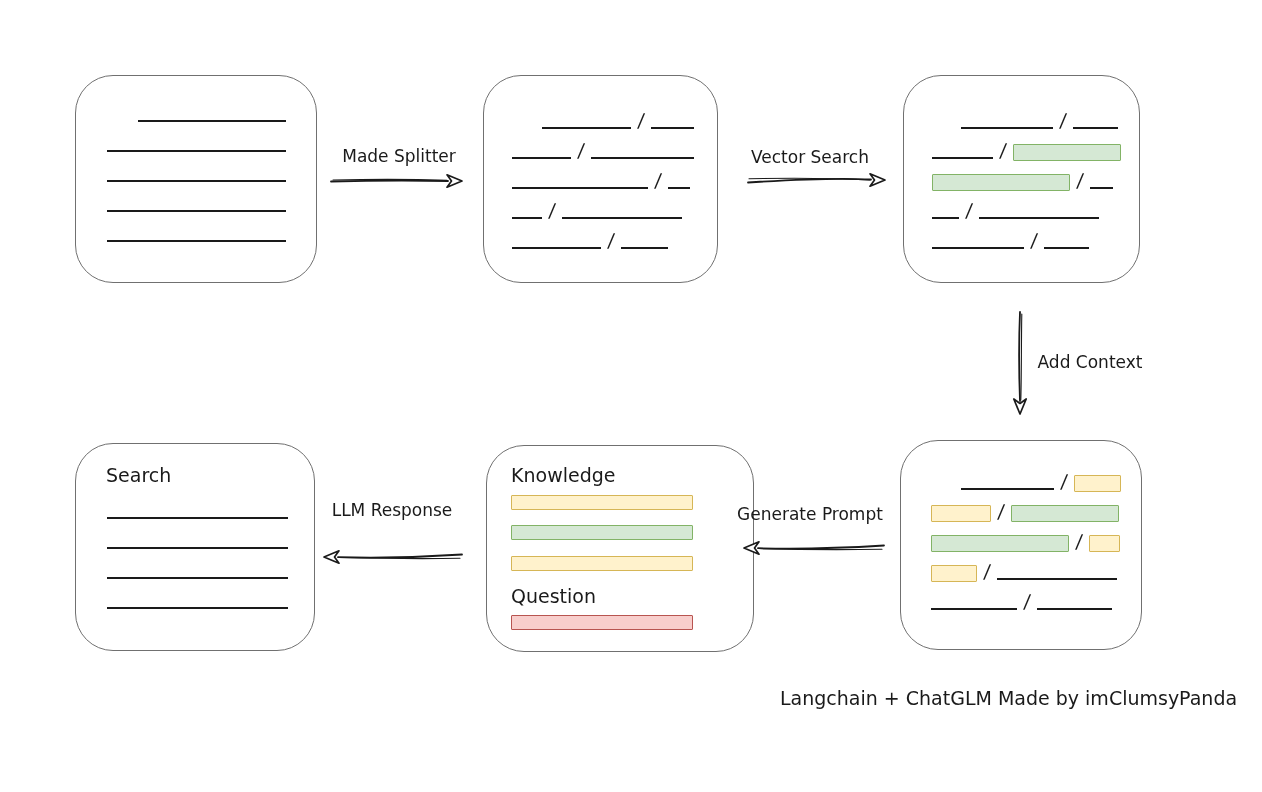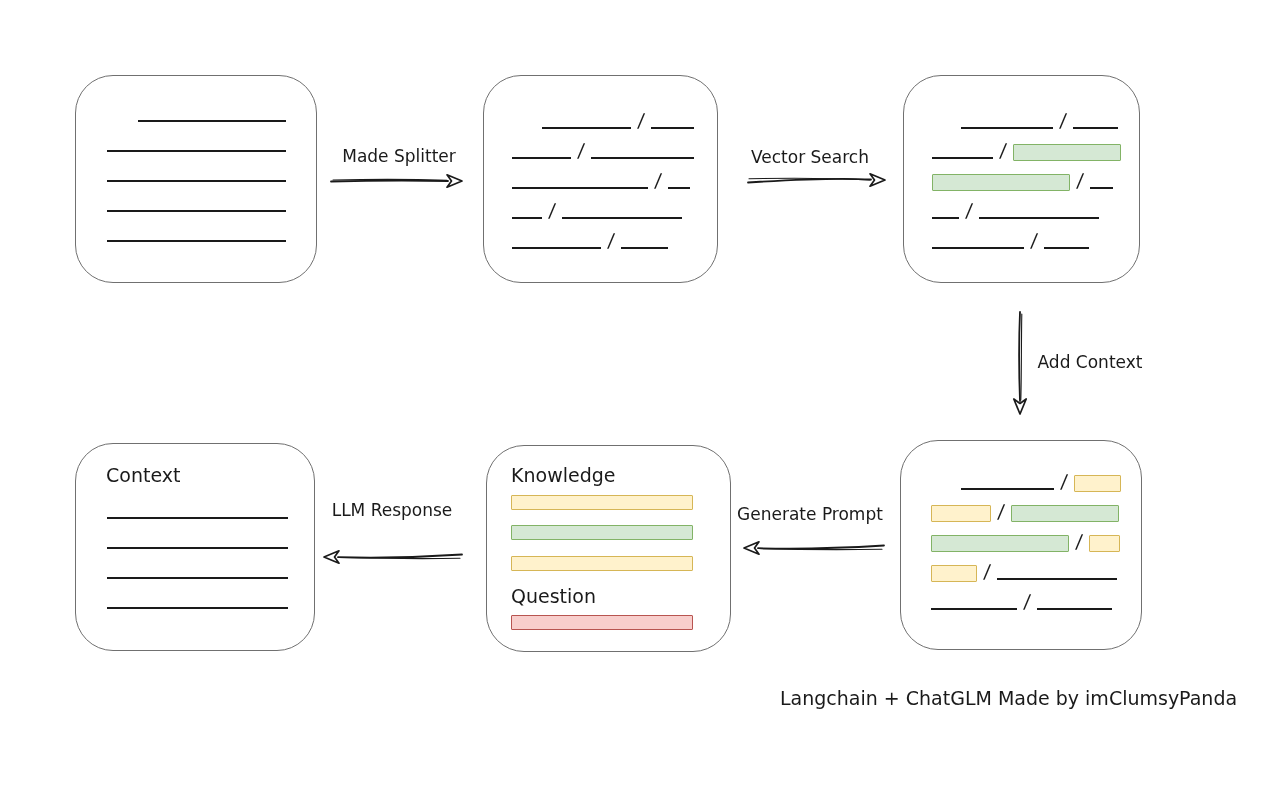--- a/index.html
+++ b/index.html
@@ -149,31 +149,31 @@
         <span class="seg seg-line" style="width: 120px;"></span>
       </div>
       <div class="seg-row">
         <span class="seg seg-line" style="width: 86px;"></span>
         <span class="slash">/</span>
         <span class="seg seg-line" style="width: 75px;"></span>
       </div>
     </div>
 </div>
 
-<div class="box" style="left:486px; top:445px; width:245px; height:207px;">
+<div class="box" style="left:486px; top:445px; width:268px; height:207px;">
   <div class="box-title" style="left:24px; top:18px;">Knowledge</div>
   <div class="bar bar-yellow" style="left:24px; top:49px;"></div>
   <div class="bar bar-green" style="left:24px; top:79px;"></div>
   <div class="bar bar-yellow" style="left:24px; top:110px;"></div>
   <div class="box-title" style="left:24px; top:139px;">Question</div>
   <div class="bar bar-red" style="left:24px; top:169px;"></div>
 </div>
 
 <div class="box" style="left:75px; top:443px; width:240px; height:208px;">
-  <div class="box-title" style="left:30px; top:20px;">Context</div>
+  <div class="box-title" style="left:30px; top:20px;">Search</div>
   <div class="rows" style="left:31px; top:45px;">
       <div class="seg-row">
         <span class="seg seg-line" style="width: 181px;"></span>
       </div>
       <div class="seg-row">
         <span class="seg seg-line" style="width: 181px;"></span>
       </div>
       <div class="seg-row">
         <span class="seg seg-line" style="width: 181px;"></span>
       </div>

